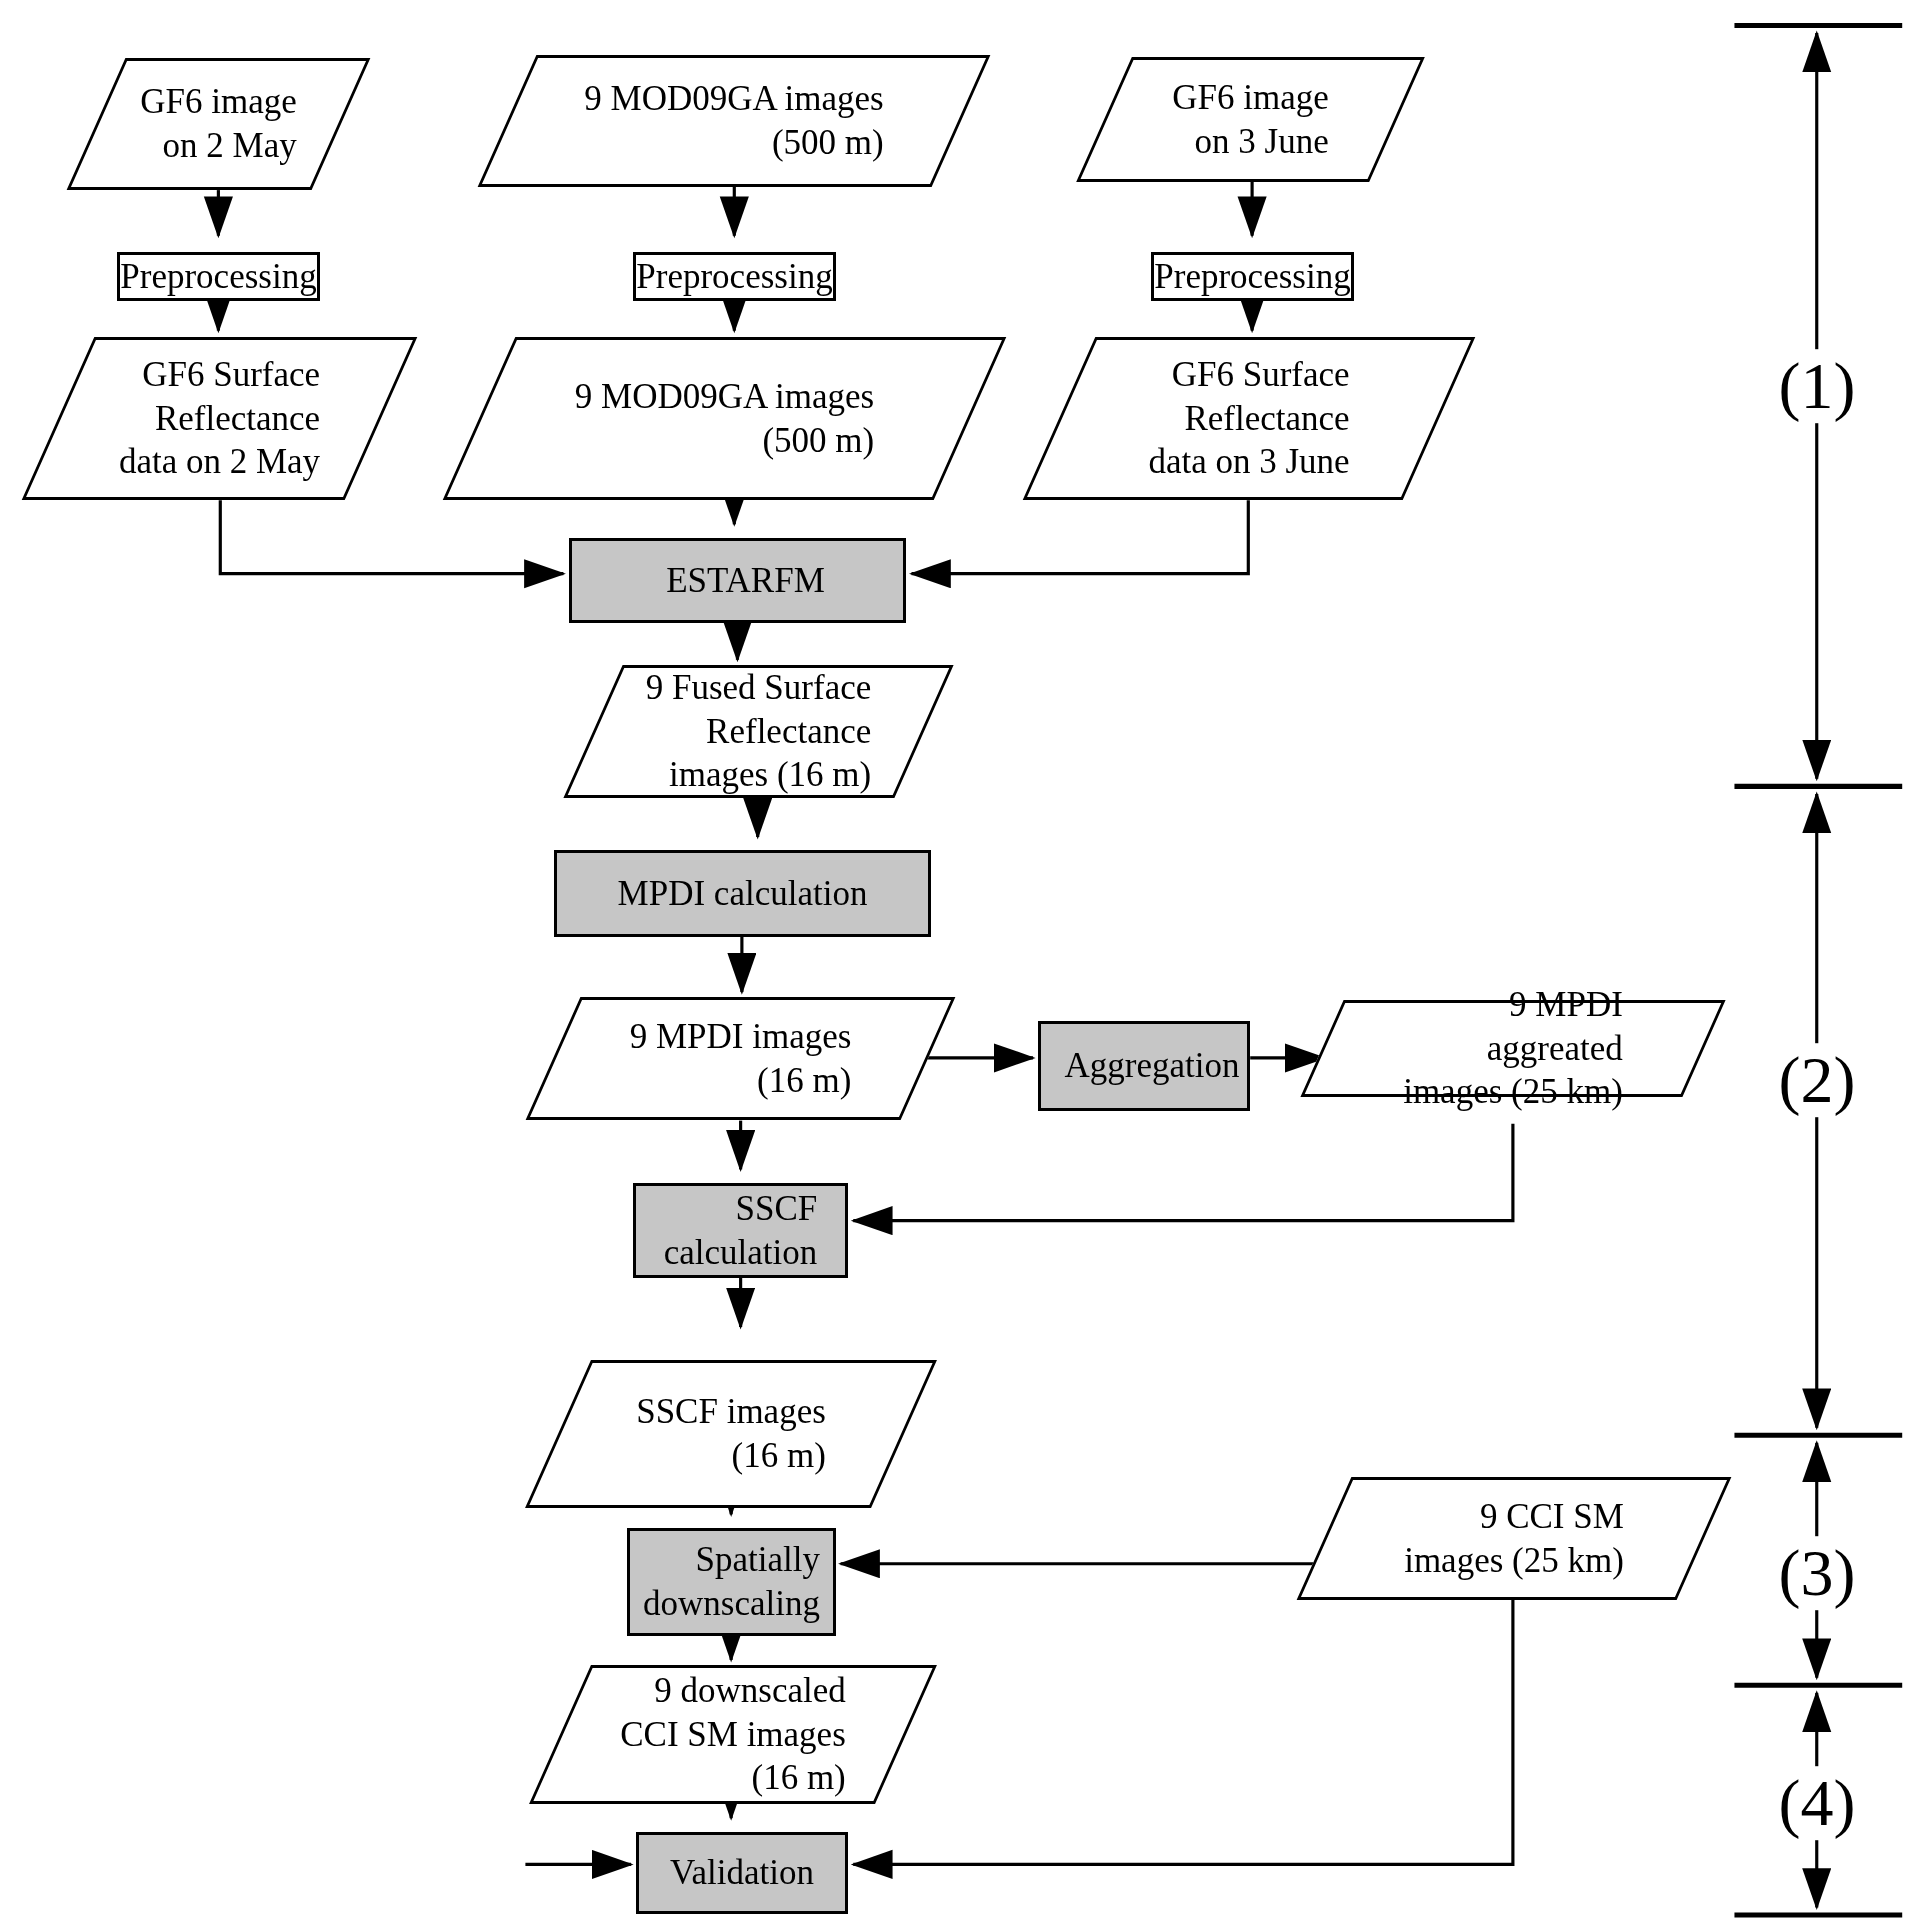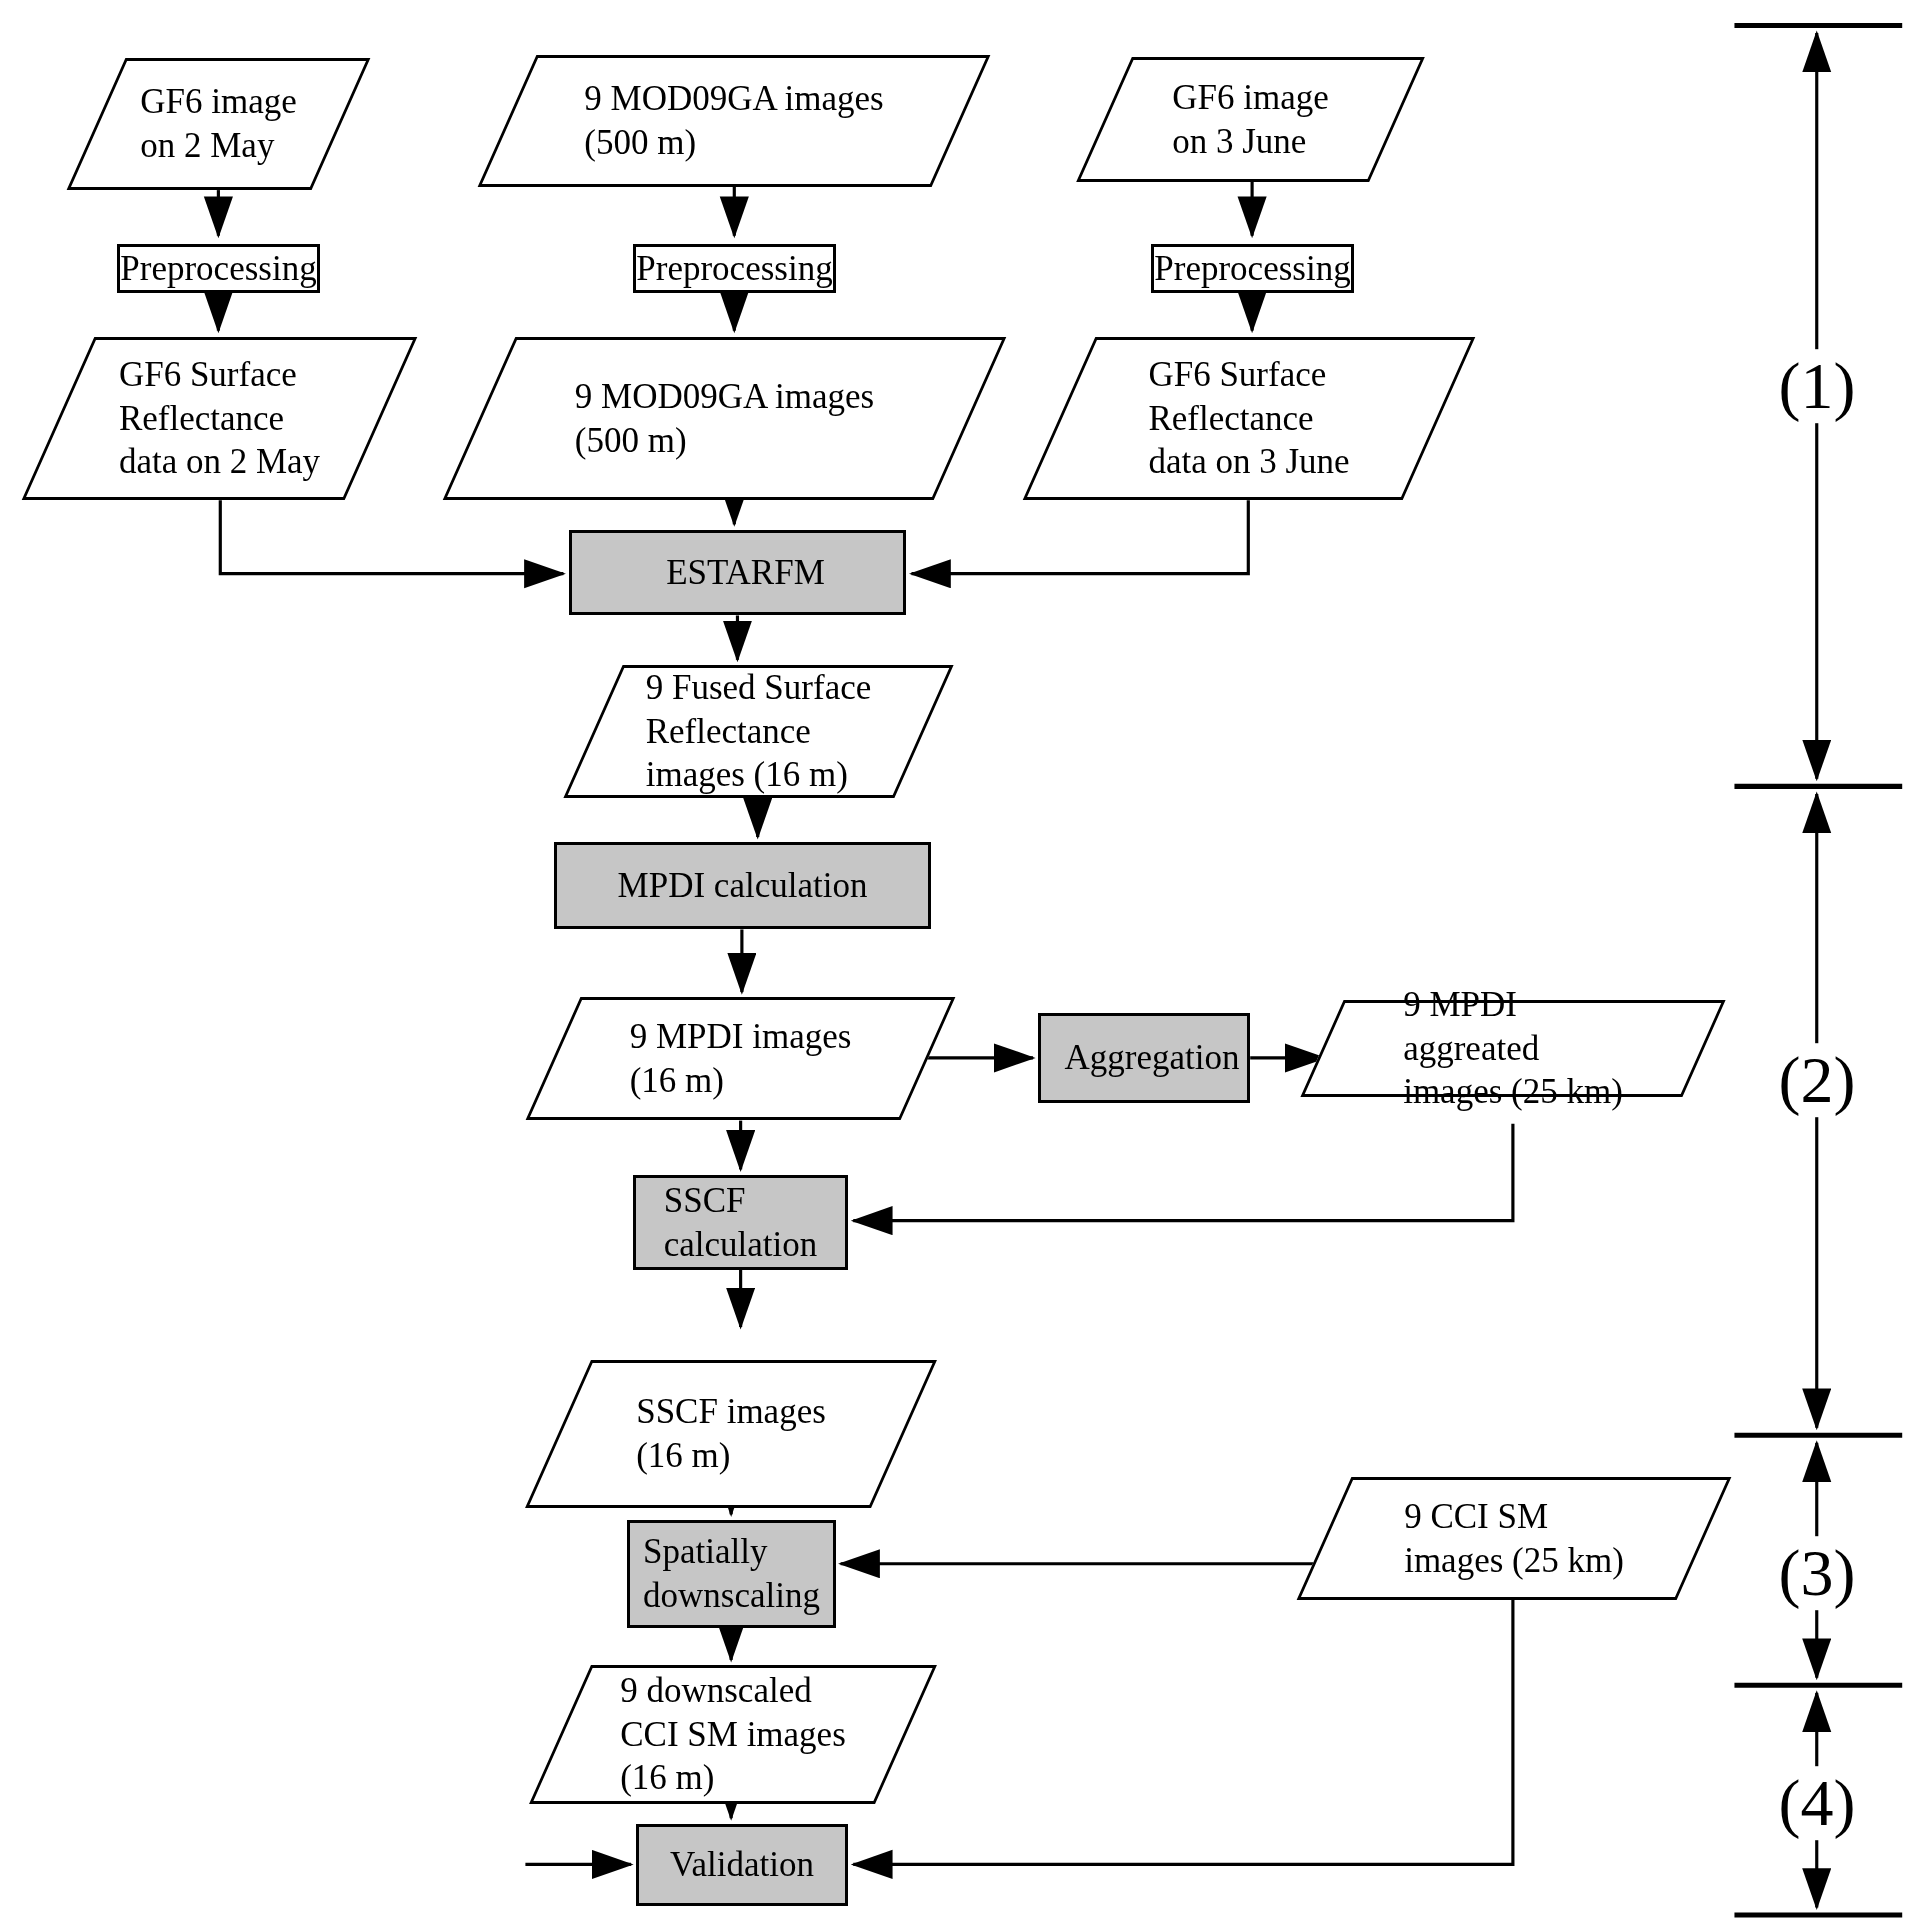--- a/index.html
+++ b/index.html
@@ -21,27 +21,27 @@
   
   .para::before {
     content: "";
     position: absolute;
     inset: 0;
     background: #ffffff;
     border: 3.2px solid #000000;
     transform: skewX(-24deg);
   }
   
-  .proc { background: #c6c6c6; border: 3.2px solid #000000; box-sizing: border-box; }
+  .proc { background: #c6c6c6; border: 3.2px solid #000000; box-sizing: border-box; margin-top: 8px; }
   .proc.white { background: #ffffff; }
   .label {
     position: relative;
     z-index: 1;
     flex: none;
-    text-align: left;
+    text-align: right;
     white-space: pre-line;
     font-size: 35px;
     line-height: 1.25;
   }
   .stage-label {
     position: absolute;
     transform: translate(-50%, -50%);
     background: #ffffff;
     padding: 3.8px 5px;
     font-size: 66px;

